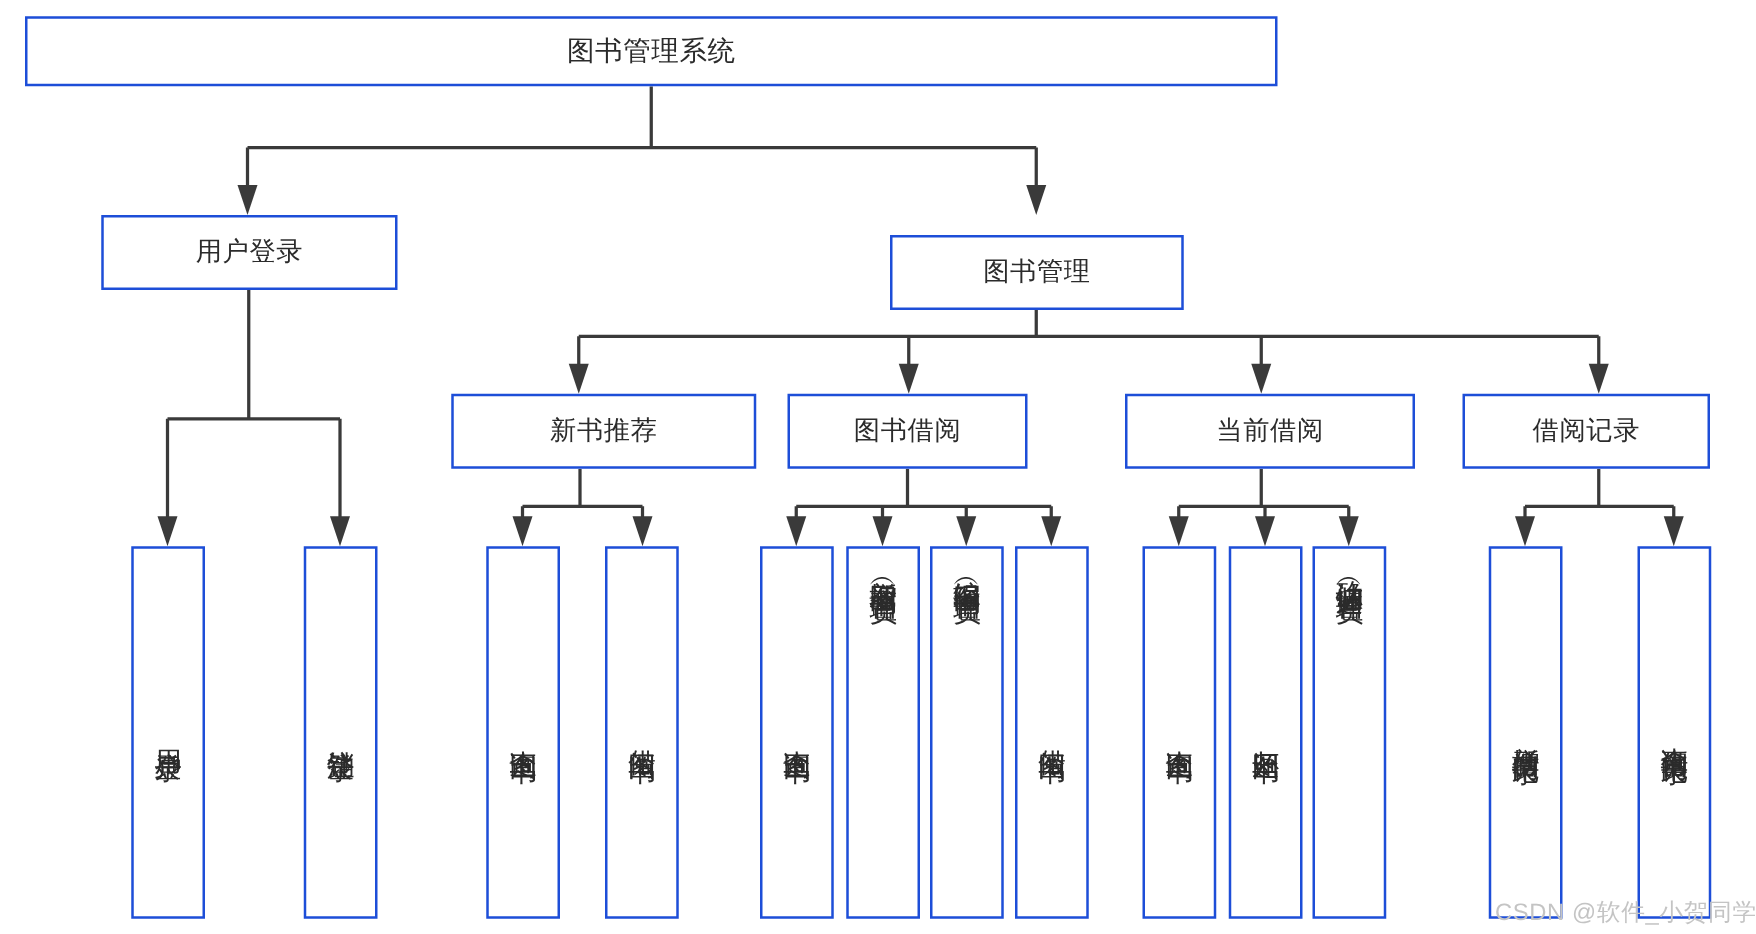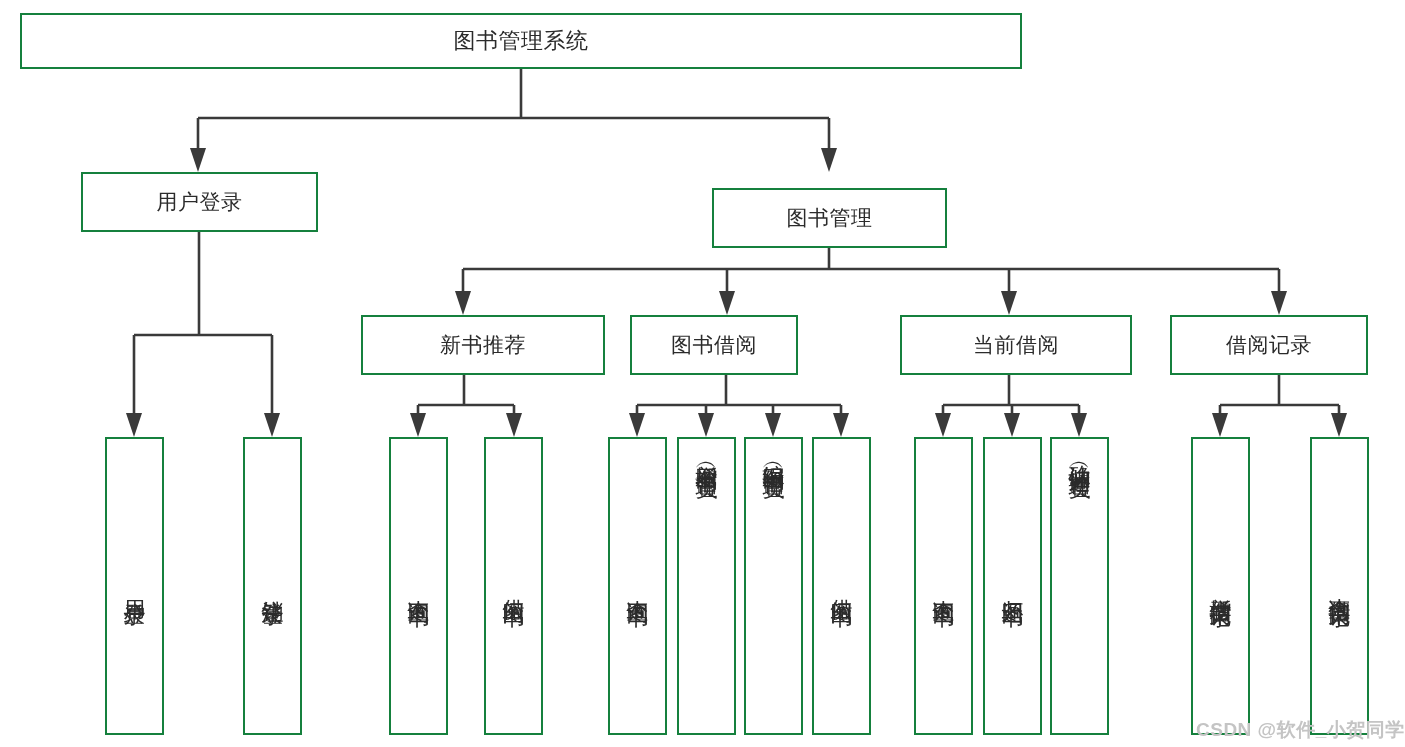--- a/index.html
+++ b/index.html
@@ -21,21 +21,21 @@
   #edges {
     position: absolute;
     left: 0;
     top: 0;
     width: 1405px;
     height: 747px;
   }
   .node {
     position: absolute;
     box-sizing: border-box;
-    border: 2px solid #15803d;
+    border: 2px solid #1d4ed8;
     background: #ffffff;
     color: #2b2b2b;
     display: flex;
     align-items: center;
     justify-content: center;
     text-align: center;
   }
   .node .label {
     display: block;
     line-height: 1.08;
@@ -62,21 +62,20 @@
   .node.v.mid {
     align-items: center;
     padding-top: 0;
   }
   .watermark {
     position: absolute;
     font-size: 19px;
     color: #c4c4c4;
     white-space: nowrap;
     letter-spacing: 0.5px;
-    font-weight: bold;
   }
 </style>
 </head>
 <body>
 
 <div id="canvas">
 
   <svg id="edges" viewBox="0 0 1405 747" xmlns="http://www.w3.org/2000/svg">
       <line x1="521" y1="69" x2="521" y2="118" stroke="#3a3a3a" stroke-width="2.6"></line>
       <line x1="198" y1="118" x2="829" y2="118" stroke="#3a3a3a" stroke-width="2.6"></line>
@@ -138,21 +137,21 @@
       </div>
       <div class="node h" style="left: 81px; top: 172px; width: 237px; height: 60px;">
         <span class="label">用户登录</span>
       </div>
       <div class="node h" style="left: 712px; top: 188px; width: 235px; height: 60px;">
         <span class="label">图书管理</span>
       </div>
       <div class="node h" style="left: 361px; top: 315px; width: 244px; height: 60px;">
         <span class="label">新书推荐</span>
       </div>
-      <div class="node h" style="left: 630px; top: 315px; width: 168px; height: 60px;">
+      <div class="node h" style="left: 630px; top: 315px; width: 192px; height: 60px;">
         <span class="label">图书借阅</span>
       </div>
       <div class="node h" style="left: 900px; top: 315px; width: 232px; height: 60px;">
         <span class="label">当前借阅</span>
       </div>
       <div class="node h" style="left: 1170px; top: 315px; width: 198px; height: 60px;">
         <span class="label">借阅记录</span>
       </div>
       <div class="node v mid" style="left: 105px; top: 437px; width: 59px; height: 298px;">
         <span class="label">用户登录</span>

